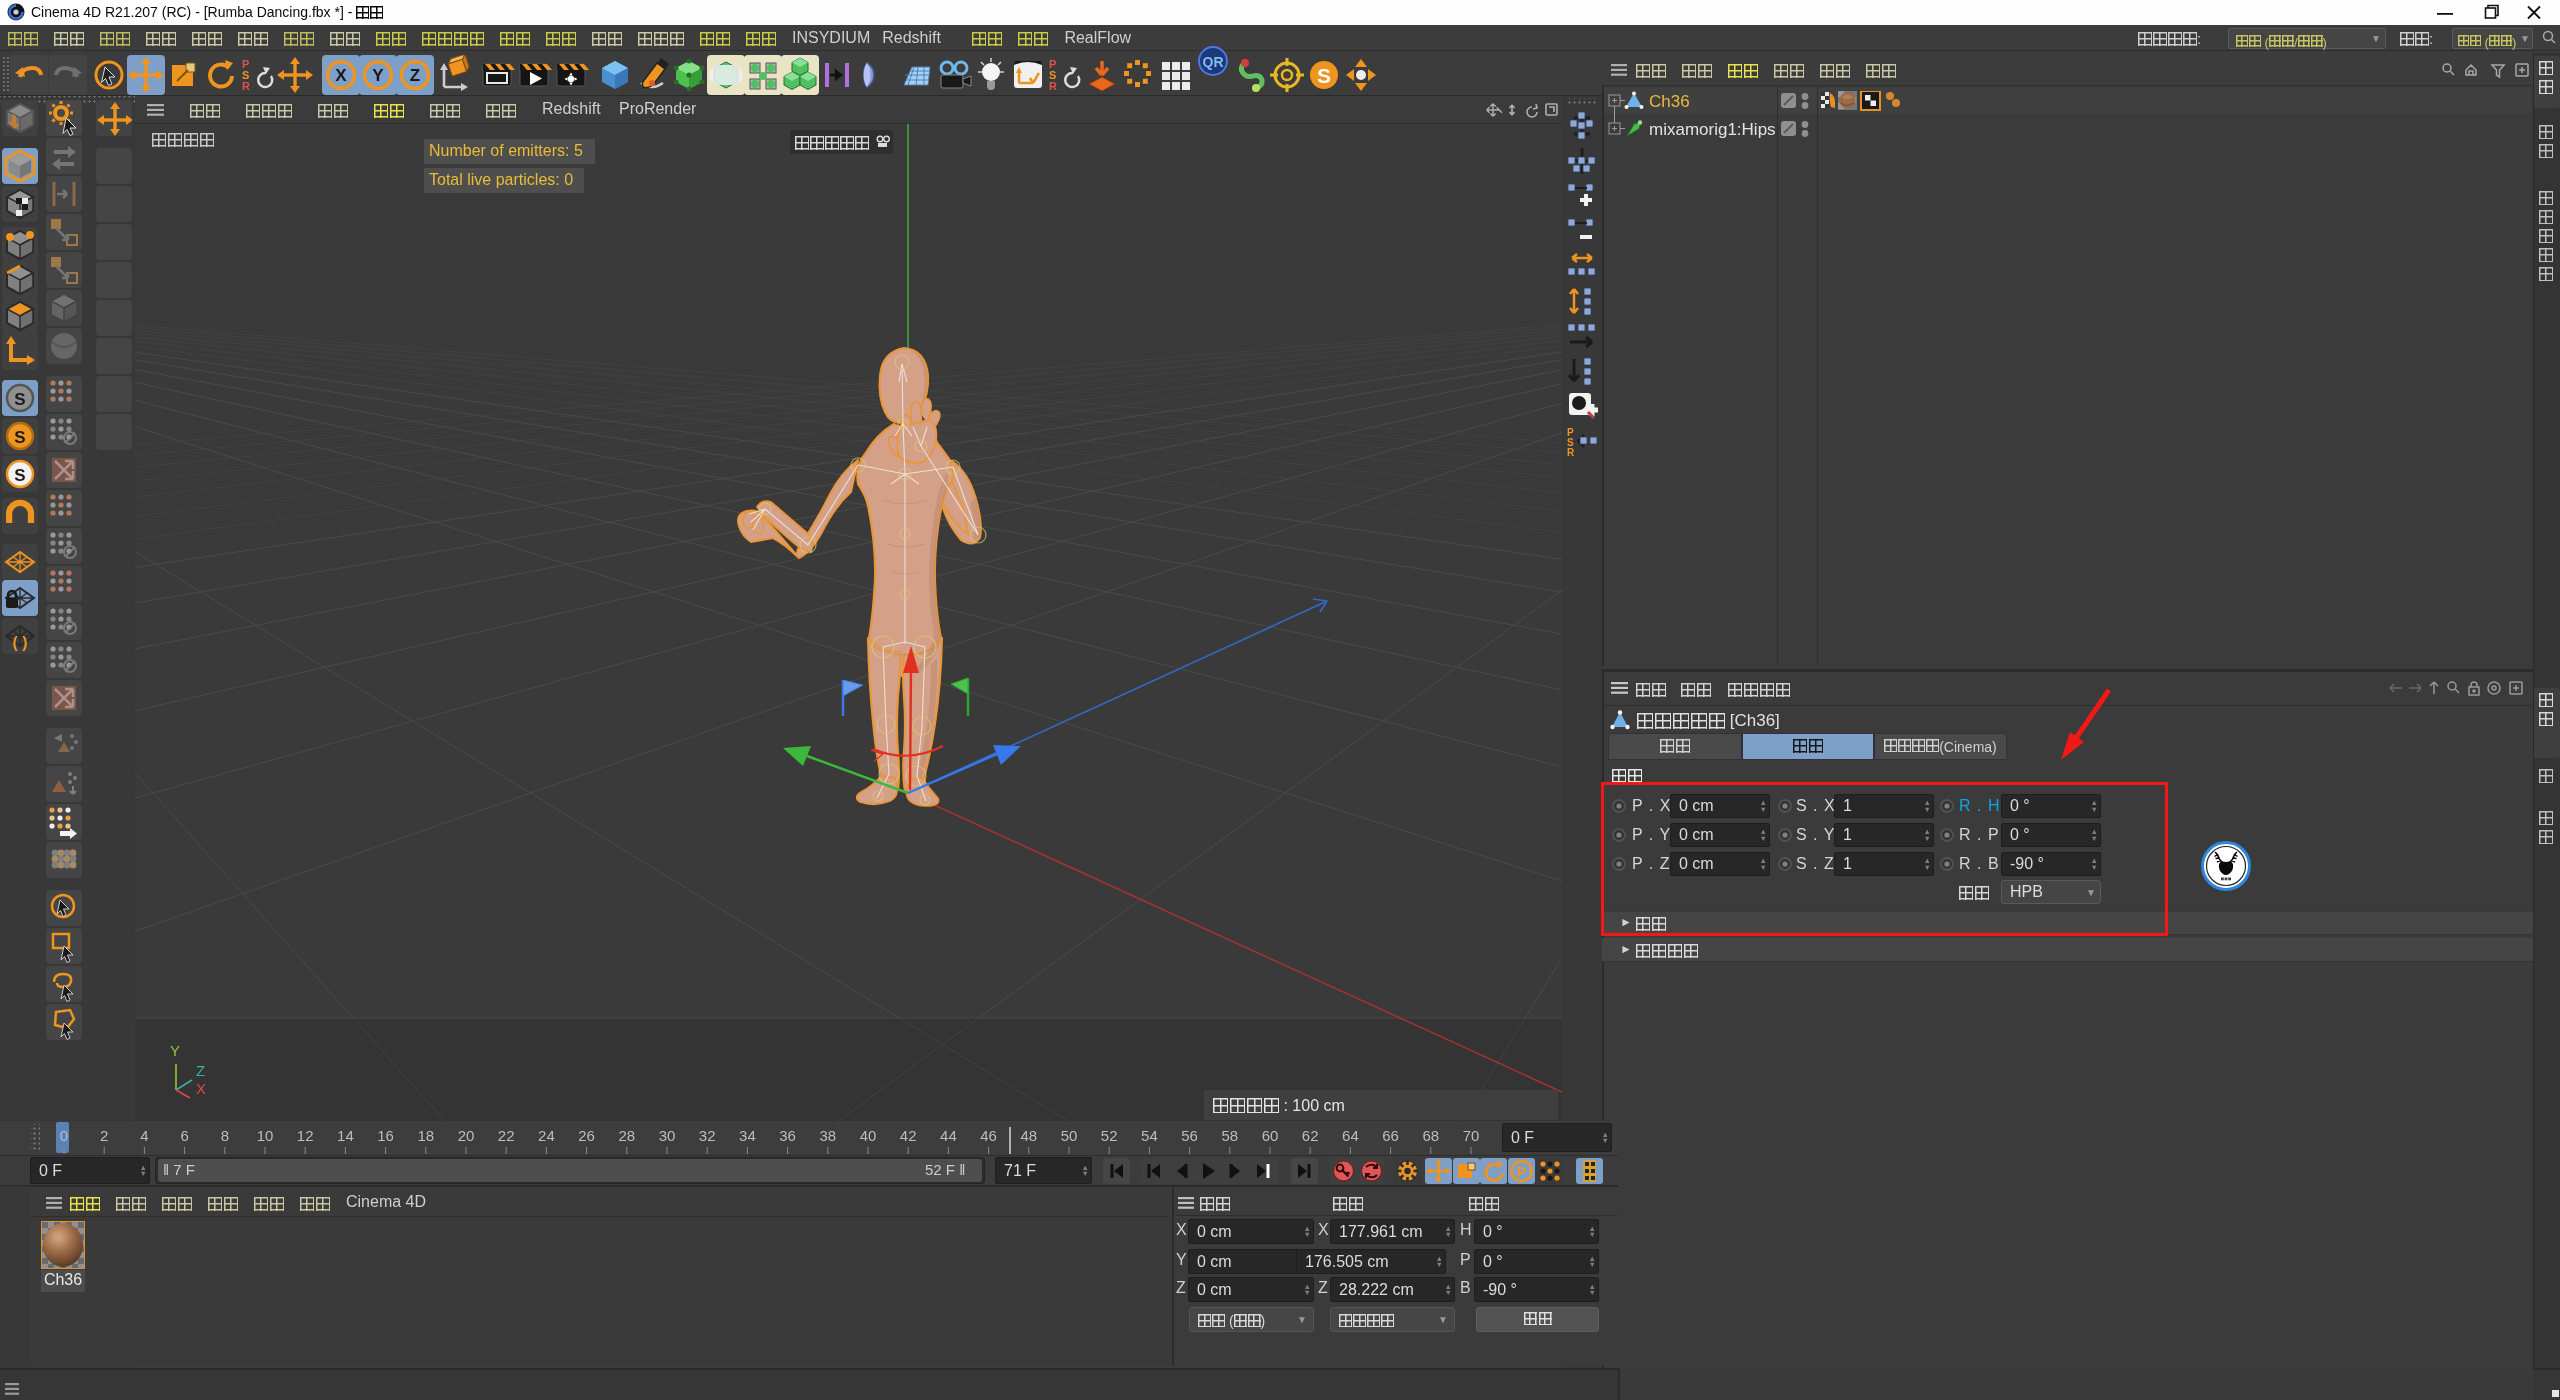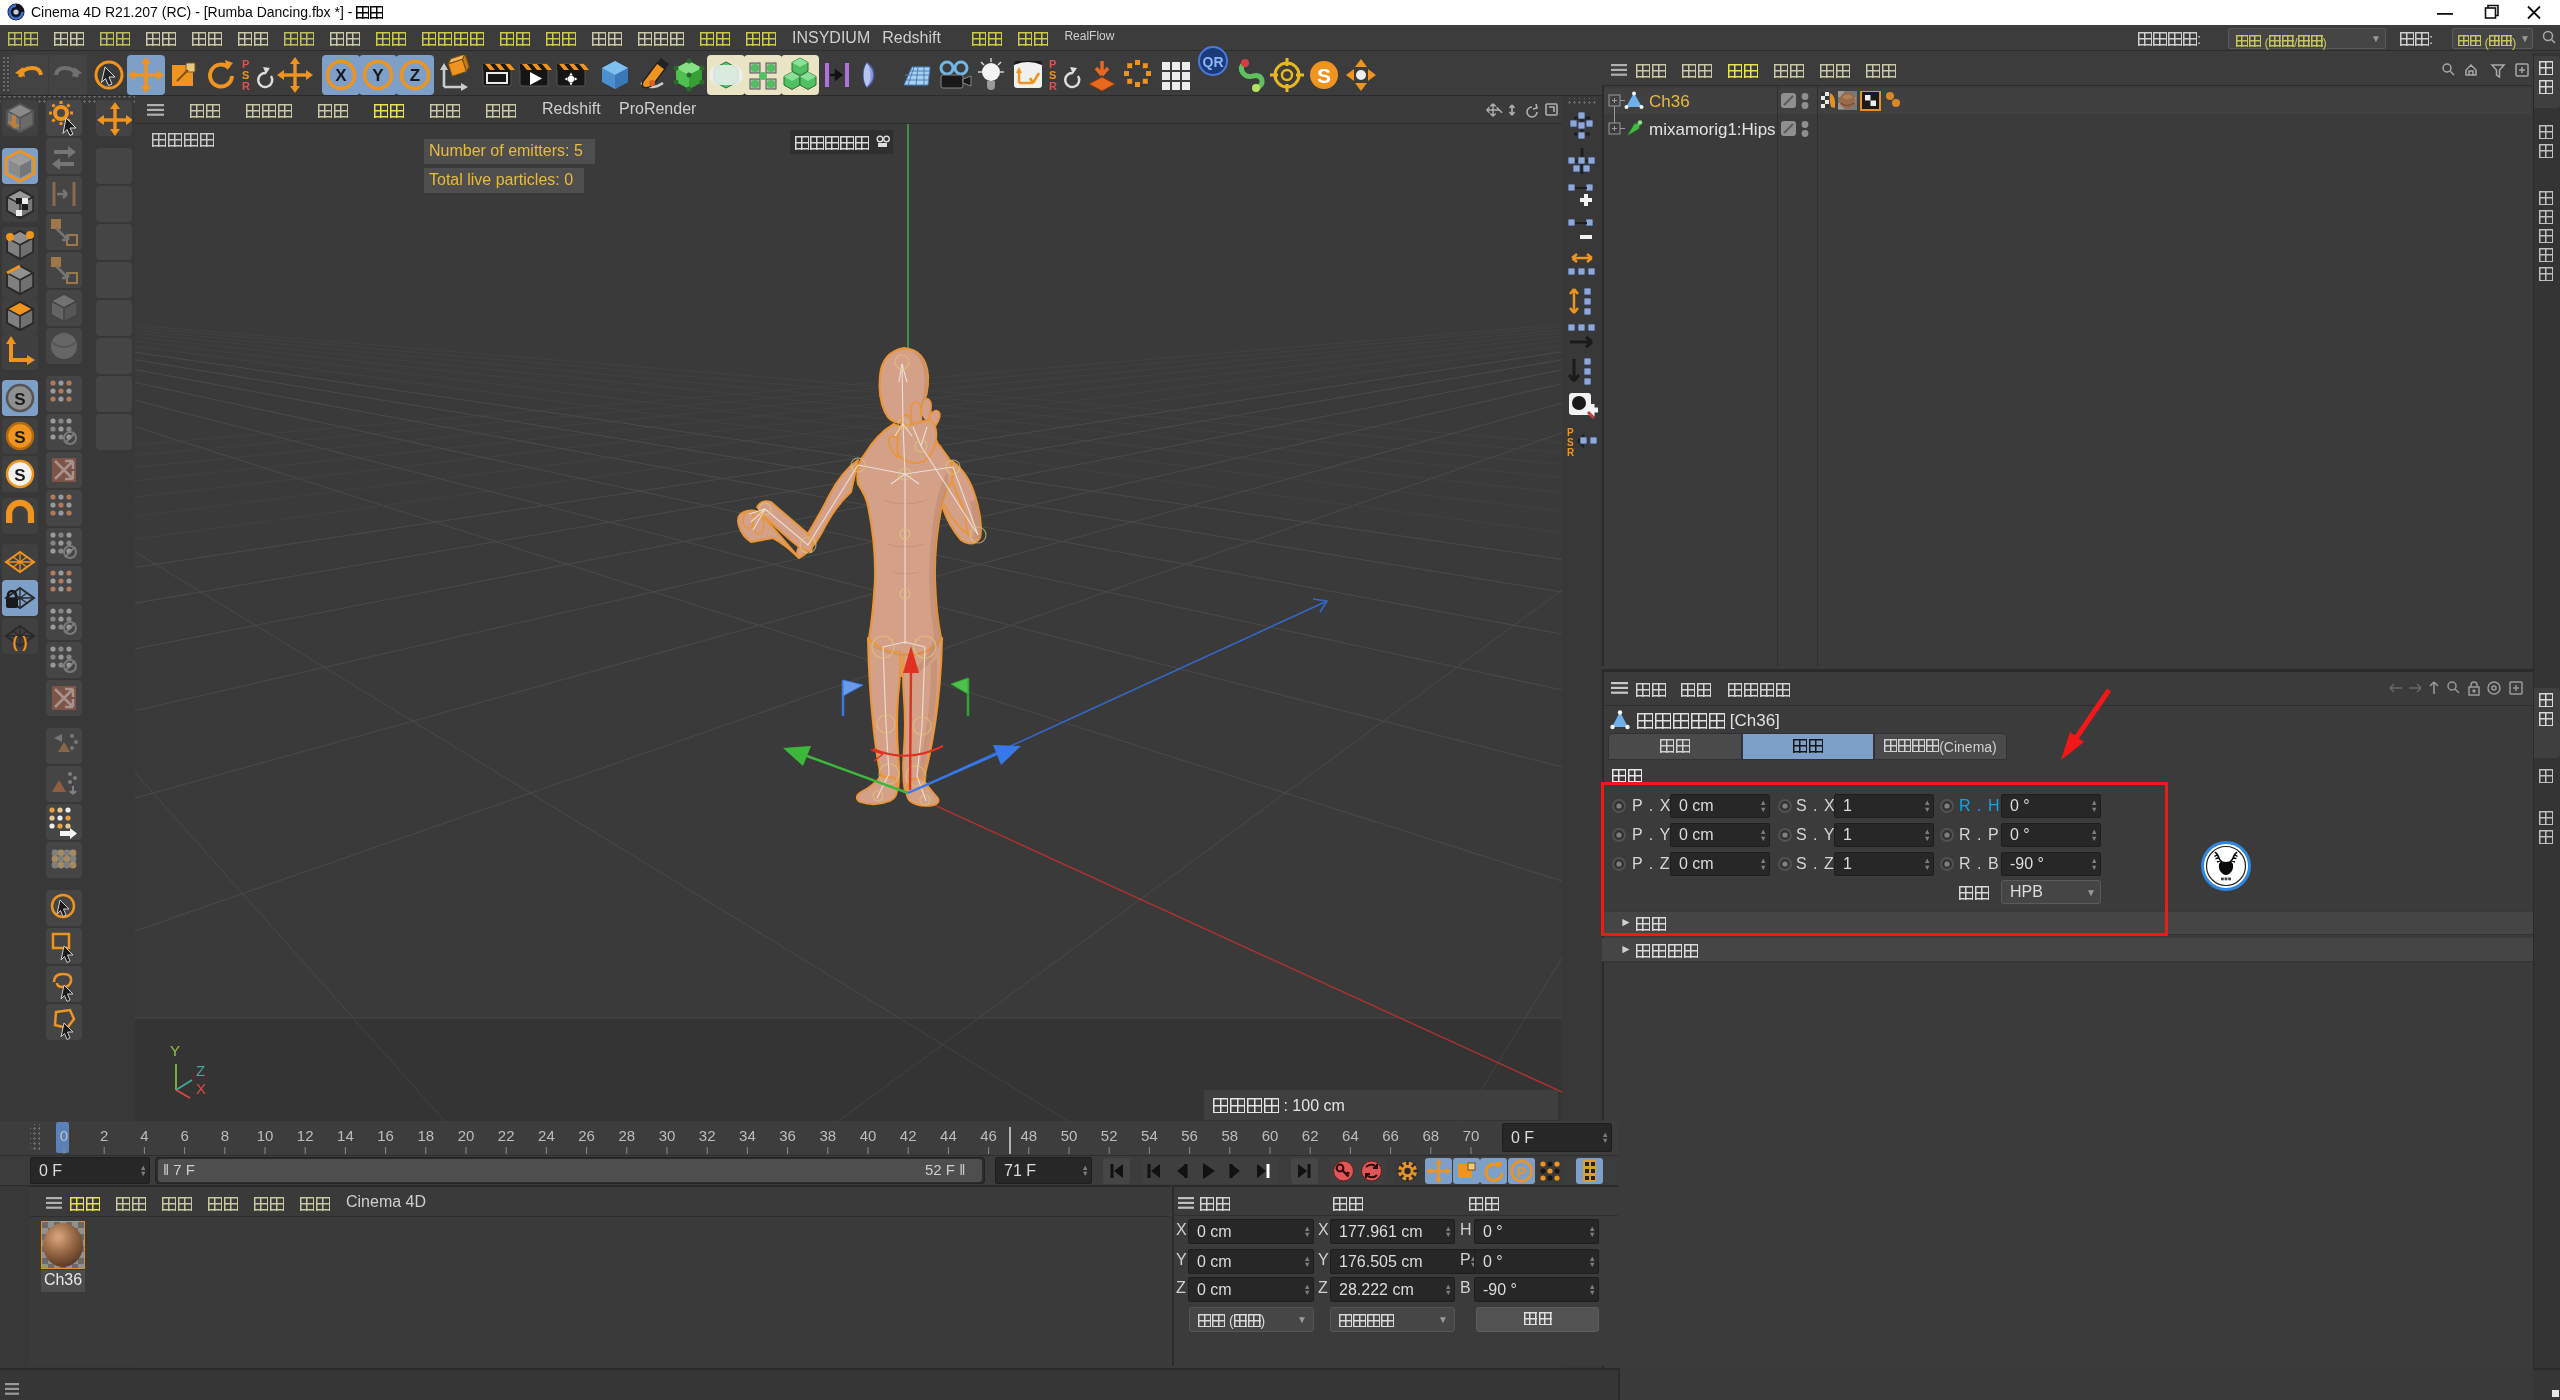--- a/index.html
+++ b/index.html
@@ -41,21 +41,21 @@
     <span style="position:absolute;left:500px;top:5px;color:#cccc44"><i class="z" style="width:14px;height:14px;margin-right:2px"></i><i class="z" style="width:14px;height:14px;margin-right:0px"></i></span>
     <span style="position:absolute;left:546px;top:5px;color:#cccc44"><i class="z" style="width:14px;height:14px;margin-right:2px"></i><i class="z" style="width:14px;height:14px;margin-right:0px"></i></span>
     <span style="position:absolute;left:592px;top:5px;color:#c9c9a8"><i class="z" style="width:14px;height:14px;margin-right:2px"></i><i class="z" style="width:14px;height:14px;margin-right:0px"></i></span>
     <span style="position:absolute;left:638px;top:5px;color:#c9c9a8"><i class="z" style="width:14px;height:14px;margin-right:2px"></i><i class="z" style="width:14px;height:14px;margin-right:2px"></i><i class="z" style="width:14px;height:14px;margin-right:0px"></i></span>
     <span style="position:absolute;left:700px;top:5px;color:#cccc44"><i class="z" style="width:14px;height:14px;margin-right:2px"></i><i class="z" style="width:14px;height:14px;margin-right:0px"></i></span>
     <span style="position:absolute;left:746px;top:5px;color:#cccc44"><i class="z" style="width:14px;height:14px;margin-right:2px"></i><i class="z" style="width:14px;height:14px;margin-right:0px"></i></span>
     <span style="position:absolute;left:792px;top:4px;color:#cfcfcf;font-size:16px">INSYDIUM</span>
     <span style="position:absolute;left:882.2px;top:4px;color:#cfcfcf;font-size:16px">Redshift</span>
     <span style="position:absolute;left:972.4000000000001px;top:5px;color:#cccc44"><i class="z" style="width:14px;height:14px;margin-right:2px"></i><i class="z" style="width:14px;height:14px;margin-right:0px"></i></span>
     <span style="position:absolute;left:1018.4000000000001px;top:5px;color:#cccc44"><i class="z" style="width:14px;height:14px;margin-right:2px"></i><i class="z" style="width:14px;height:14px;margin-right:0px"></i></span>
-    <span style="position:absolute;left:1064.4px;top:4px;color:#cfcfcf;font-size:12px">RealFlow</span>
+    <span style="position:absolute;left:1064.4px;top:4px;color:#cfcfcf;font-size:16px">RealFlow</span>
   </div>
 <div style="position:absolute;left:2138px;top:30px;color:#cfcfcf"><i class="z" style="width:14px;height:14px;margin-right:1px"></i><i class="z" style="width:14px;height:14px;margin-right:1px"></i><i class="z" style="width:14px;height:14px;margin-right:1px"></i><i class="z" style="width:14px;height:14px;margin-right:0px"></i><span style="font-size:15px">:</span></div>
 <div style="position:absolute;left:2228px;top:28px;width:158px;height:21px;background:#454545;border:1px solid #5a5a5a;border-radius:2px"></div>
 <div style="position:absolute;left:2236px;top:32px;color:#c5c560"><i class="z" style="width:12px;height:12px;margin-right:1px"></i><i class="z" style="width:12px;height:12px;margin-right:0px"></i><span style="font-size:13px;position:relative;top:1px"> (</span><i class="z" style="width:12px;height:12px;margin-right:1px"></i><i class="z" style="width:12px;height:12px;margin-right:0px"></i><span style="font-size:13px;position:relative;top:1px">/</span><i class="z" style="width:12px;height:12px;margin-right:1px"></i><i class="z" style="width:12px;height:12px;margin-right:0px"></i><span style="font-size:13px;position:relative;top:1px">)</span></div>
 <div style="position:absolute;left:2371px;top:33px;color:#999;font-size:10px">▼</div>
 <div style="position:absolute;left:2400px;top:30px;color:#cfcfcf"><i class="z" style="width:14px;height:14px;margin-right:1px"></i><i class="z" style="width:14px;height:14px;margin-right:0px"></i><span style="font-size:15px">:</span></div>
 <div style="position:absolute;left:2452px;top:28px;width:81px;height:21px;background:#454545;border:1px solid #5a5a5a;border-radius:2px"></div>
 <div style="position:absolute;left:2458px;top:32px;color:#c5c560"><i class="z" style="width:11px;height:11px;margin-right:1px"></i><i class="z" style="width:11px;height:11px;margin-right:0px"></i><span style="font-size:13px;position:relative;top:1px"> (</span><i class="z" style="width:11px;height:11px;margin-right:1px"></i><i class="z" style="width:11px;height:11px;margin-right:0px"></i><span style="font-size:13px;position:relative;top:1px">)</span></div>
 <div style="position:absolute;left:2520px;top:33px;color:#999;font-size:10px">▼</div>
 <svg class="ab" style="left:2541px;top:29px" width="16" height="16">
@@ -1443,21 +1443,21 @@
 <div style="position:absolute;left:1474px;top:1219px;width:125px;height:25px">
     <div class="inp" style="left:0;top:0;right:0;bottom:0;font-size:16px">0 °</div>
     <div class="spin">▲<br>▼</div>
   </div>
 <div style="position:absolute;left:1176px;top:1251px;color:#d0d0d0;font-size:16px">Y</div>
 <div style="position:absolute;left:1188px;top:1249px;width:126px;height:25px">
     <div class="inp" style="left:0;top:0;right:0;bottom:0;font-size:16px">0 cm</div>
     <div class="spin">▲<br>▼</div>
   </div>
 <div style="position:absolute;left:1318px;top:1251px;color:#d0d0d0;font-size:16px">Y</div>
-<div style="position:absolute;left:1330px;top:1249px;width:150px;height:25px">
+<div style="position:absolute;left:1296px;top:1249px;width:150px;height:25px">
     <div class="inp" style="left:0;top:0;right:0;bottom:0;font-size:16px">176.505 cm</div>
     <div class="spin">▲<br>▼</div>
   </div>
 <div style="position:absolute;left:1460px;top:1251px;color:#d0d0d0;font-size:16px">P</div>
 <div style="position:absolute;left:1474px;top:1249px;width:125px;height:25px">
     <div class="inp" style="left:0;top:0;right:0;bottom:0;font-size:16px">0 °</div>
     <div class="spin">▲<br>▼</div>
   </div>
 <div style="position:absolute;left:1176px;top:1279px;color:#d0d0d0;font-size:16px">Z</div>
 <div style="position:absolute;left:1188px;top:1277px;width:126px;height:25px">

